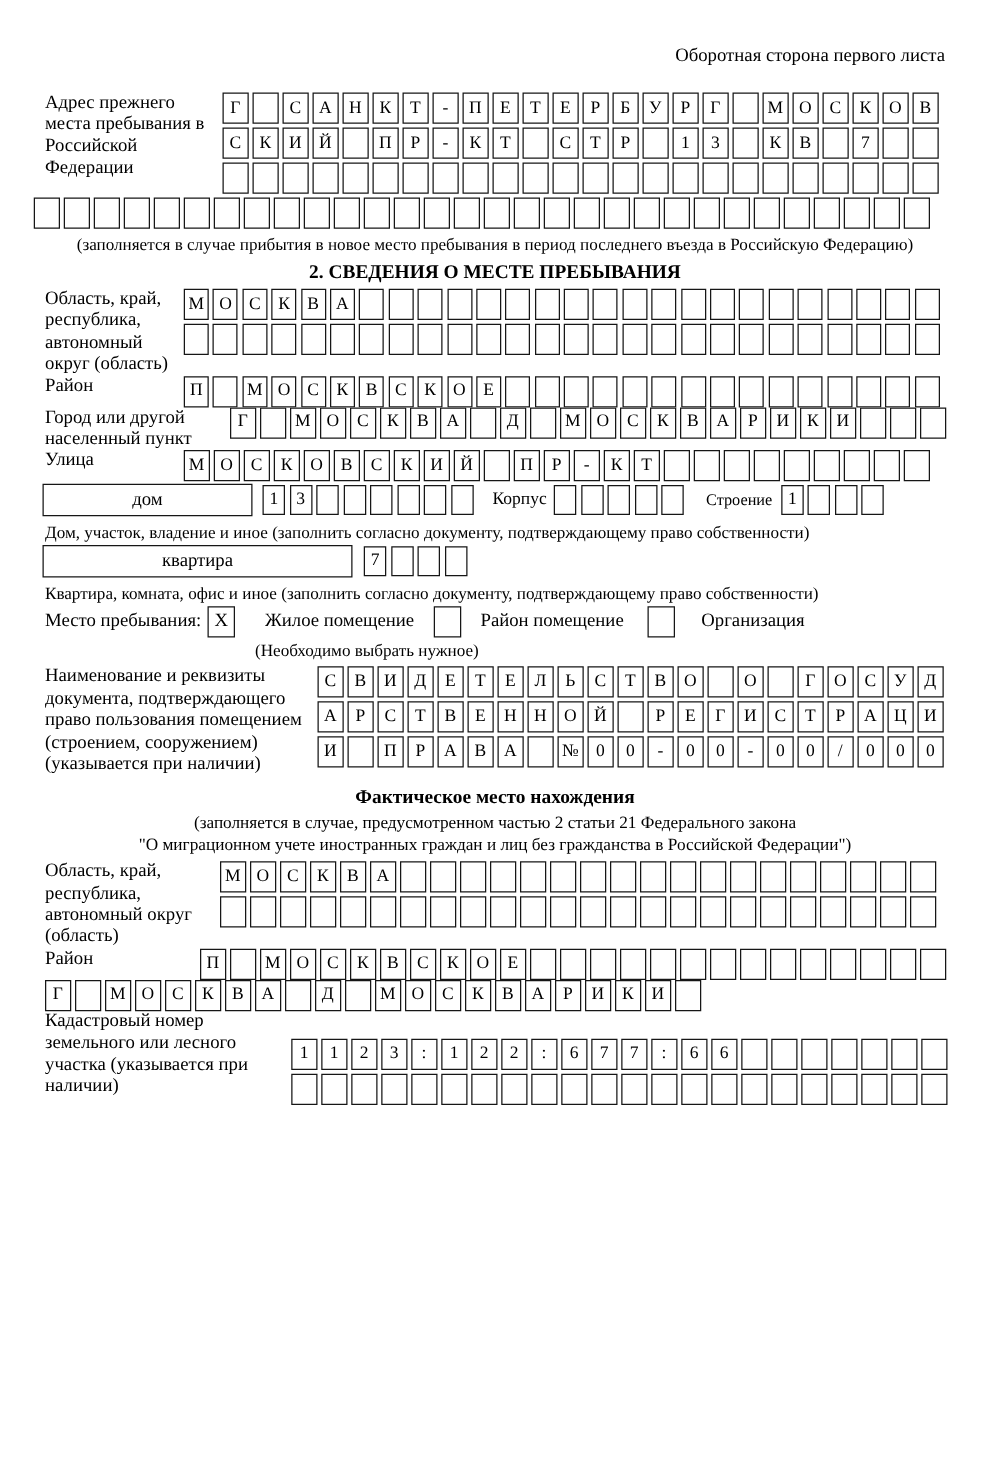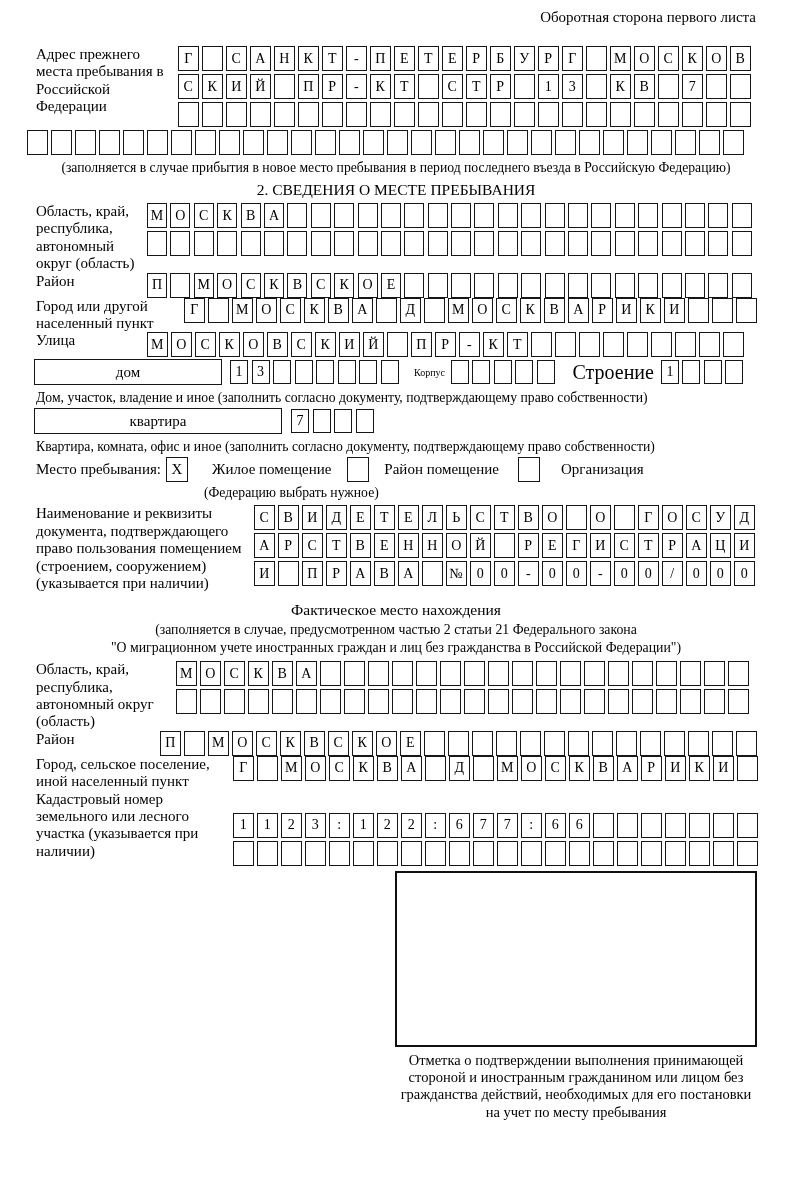--- a/index.html
+++ b/index.html
@@ -1,45 +1,45 @@
 <!DOCTYPE html>
 <html><head>
 <meta charset="utf-8">
 <style>
   *{box-sizing:border-box;margin:0;padding:0}
   html,body{background:#fff}
   body{width:800px;height:1180px;font-family:"Liberation Serif","DejaVu Serif",serif;color:#000;position:relative;overflow:hidden}
-  .page{position:absolute;inset:0;padding:8px 44px 10px 36px}
+  .page{position:absolute;inset:0;padding:36px 44px 10px 36px}
 
   .top-note{text-align:right;font-size:15px;line-height:18px}
 
   .frow{display:flex;align-items:flex-start}
   .label{font-size:15px;line-height:1.16;flex:none}
   .w142{width:142px}.w111{width:111px}.w148{width:148px}.w218{width:218px}
   .w140{width:140px}.w124{width:124px}.w197{width:197px}
   .bcol{display:flex;flex-direction:column;row-gap:3px}
 
   .brow{display:flex;flex-wrap:nowrap}
   .cell{flex:none;width:20.5px;height:25px;margin-right:3.5px;border:1.5px solid #161616;
         display:flex;align-items:center;justify-content:center;font-size:14px;background:#fff}
   .p23 .cell{width:20px;margin-right:3.4px}
   .sm .cell{width:18px;height:24px;margin-right:3.5px}
   .row4{margin-left:-9px;margin-top:3px}
 
   .caption{font-size:13.7px;line-height:17px;margin-top:4px}
   .center{text-align:center}
-  .h1{font-size:15.5px;font-weight:normal;text-align:center;margin-top:4px;line-height:19px}
+  .h1{font-size:15.5px;font-weight:bold;text-align:center;margin-top:4px;line-height:19px}
   .mt20{margin-top:20px}.mt4{margin-top:4px}.mt2{margin-top:2px}.mt5{margin-top:5px}.mt8{margin-top:8px}
 
   .domrow{display:flex;align-items:center;margin-left:-2px;margin-top:2px}
   .bigbox{flex:none;height:26px;border:1.5px solid #161616;display:flex;align-items:center;justify-content:center;font-size:15px}
-  .bw168{width:188px;margin-right:8px}
+  .bw168{width:168px;margin-right:8px}
   .bw206{width:248px;margin-right:9px}
-  .inlab{flex:none;font-size:10px;margin:0 6px 0 12px}
-  .inlab2{flex:none;font-size:20px;margin:0 7px 0 14px}
+  .inlab{flex:none;font-size:14px;margin:0 6px 0 12px}
+  .inlab2{flex:none;font-size:13px;margin:0 7px 0 14px}
 
   .stayrow{display:flex;align-items:center;margin-top:2px}
   .staylab{font-size:15px;flex:none}
   .cb{flex:none;width:22px;height:25px;border:1.5px solid #161616;display:flex;align-items:center;justify-content:center;font-size:15px}
   .cb1{margin-left:5px}
   .opt{font-size:15px;flex:none}
   .o1{margin-left:24px}.o2{margin-left:15px}.o3{margin-left:21px}
   .cb2{margin-left:16px}.cb3{margin-left:19px}
   .needed{font-size:13.7px;margin-left:168px;margin-top:3px}
 
@@ -374,21 +374,21 @@
 
   <div class="stayrow">
     <div class="staylab">Место пребывания:</div>
     <div class="cb cb1">X</div>
     <div class="opt o1">Жилое помещение</div>
     <div class="cb cb2"></div>
     <div class="opt o2">Район помещение</div>
     <div class="cb cb3"></div>
     <div class="opt o3">Организация</div>
   </div>
-  <div class="needed">(Федерацию выбрать нужное)</div>
+  <div class="needed">(Необходимо выбрать нужное)</div>
 
   <div class="frow mt4">
     <div class="label w218">Наименование и реквизиты документа, подтверждающего право пользования помещением (строением, сооружением) (указывается при наличии)</div>
     <div class="bcol">
       <div class="brow">
           <span class="cell">С</span>
           <span class="cell">В</span>
           <span class="cell">И</span>
           <span class="cell">Д</span>
           <span class="cell">Е</span>
@@ -545,21 +545,20 @@
         <span class="cell"></span>
         <span class="cell"></span>
         <span class="cell"></span>
         <span class="cell"></span>
         <span class="cell"></span>
         <span class="cell"></span>
       </div>
   </div>
 
   <div class="frow">
-    <div class="label w197">Город, сельское поселение, иной населенный пункт</div>
     <div class="brow">
         <span class="cell">Г</span>
         <span class="cell"></span>
         <span class="cell">М</span>
         <span class="cell">О</span>
         <span class="cell">С</span>
         <span class="cell">К</span>
         <span class="cell">В</span>
         <span class="cell">А</span>
         <span class="cell"></span>
@@ -626,18 +625,14 @@
           <span class="cell"></span>
           <span class="cell"></span>
           <span class="cell"></span>
           <span class="cell"></span>
           <span class="cell"></span>
           <span class="cell"></span>
         </div>
     </div>
   </div>
 
-  <div class="stamp-wrap">
-    <div class="stamp-box"></div>
-    <div class="stamp-note">Отметка о подтверждении выполнения принимающей стороной и иностранным гражданином или лицом без гражданства действий, необходимых для его постановки на учет по месту пребывания</div>
-  </div>
 
 </div>
 
 </body></html>

